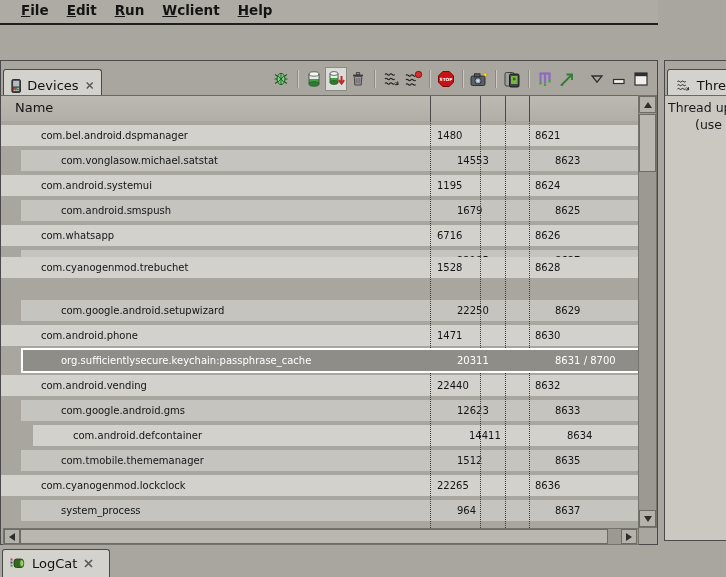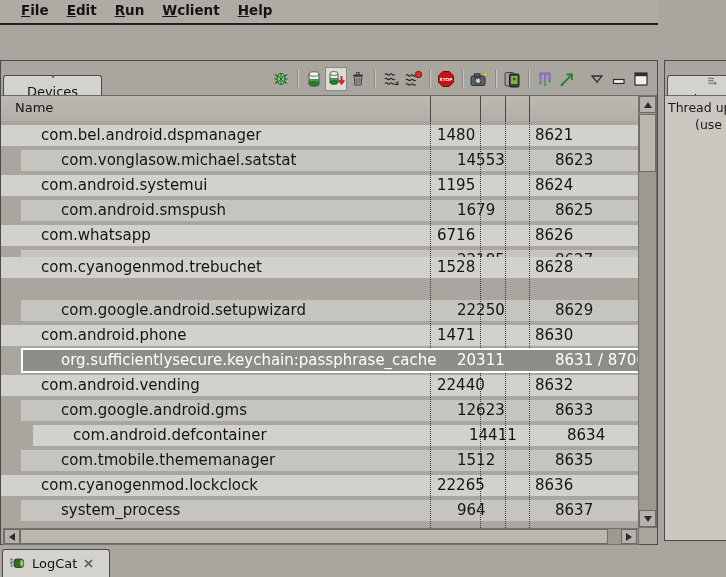--- a/index.html
+++ b/index.html
@@ -13,24 +13,24 @@
     position:absolute; left:0; top:0; width:658px; height:25px;
     background:#aeaba4; border-bottom:2px solid #1f1f1f;
     display:flex; align-items:flex-start; padding-left:12px;
   }
   .menu-item { padding:2px 9px; font-weight:bold; font-size:13.5px; cursor:default; }
   .mn { text-decoration:underline; }
   
   .view { position:absolute; border:1px solid #4a4a4a; background:#a9a69f; }
   .tabbar { position:absolute; left:0; top:0; right:0; height:34px; background:#a9a69f; }
   .tab {
-    position:absolute; left:2px; top:14px; height:32px;
+    position:absolute; left:2px; top:8px; height:32px;
     background:#d4d2cd; border:1px solid #4a4a4a; border-bottom:none;
     border-radius:3px 3px 0 0; display:flex; align-items:center; gap:6px;
-    padding:0 7px; white-space:nowrap; overflow:hidden;flex-direction:column;
+    padding:0 7px; white-space:nowrap; overflow:hidden;
   }
   .tab-label { font-size:13px; color:#111; }
   
   .toolbar { position:absolute; right:5px; top:4px; height:27px; display:flex; align-items:center; }
   .tbtn { width:22px; height:24px; display:flex; align-items:center; justify-content:center; }
   .tbtn.pressed { background:#dbdbd7; border:1px solid #8a8a85; }
   .tsep { width:1px; height:18px; background:#8c8984; box-shadow:1px 0 0 #cdcac4; margin:0 5px; }
   .tgap { width:8px; }
   
   .theader {
@@ -38,21 +38,21 @@
     background:linear-gradient(#bcb9b3,#aba8a2);
     border-top:1px solid #6b6862; border-bottom:1px solid #3a3a3a;
   }
   .theader .hlabel { position:absolute; left:14px; top:4px; font-size:13px; }
   .hsep { position:absolute; top:0; bottom:0; width:0; border-left:1px solid #4a4a4a; }
   .tbody {
     position:absolute; left:0; top:60px; width:637px; height:407px;
     background:#a9a69f; overflow:hidden;
   }
   .dotline { position:absolute; top:0; bottom:0; width:0; border-left:1px dotted #3c3c3c; z-index:2; }
-  .trow { position:absolute; left:0; width:637px; height:21px; line-height:21px; z-index:1; font-size:15px; }
+  .trow { position:absolute; left:0; width:637px; height:21px; line-height:21px; z-index:1; font-size:10px; }
   .trow.light { background:#d3d1cc; }
   .trow.dark  { background:#c6c4bf;margin-left:20px; }
   .trow.selected {
     height:25px; line-height:21px; background:#8f8d88; color:#ffffff;
     border:2px solid #ffffff; z-index:3;
   }
   .c-name { position:absolute; left:40px; white-space:nowrap; }
   .trow.selected .c-name { left:38px; }
   .c-pid  { position:absolute; left:436px; white-space:nowrap; }
   .c-port { position:absolute; left:534px; white-space:nowrap; }

